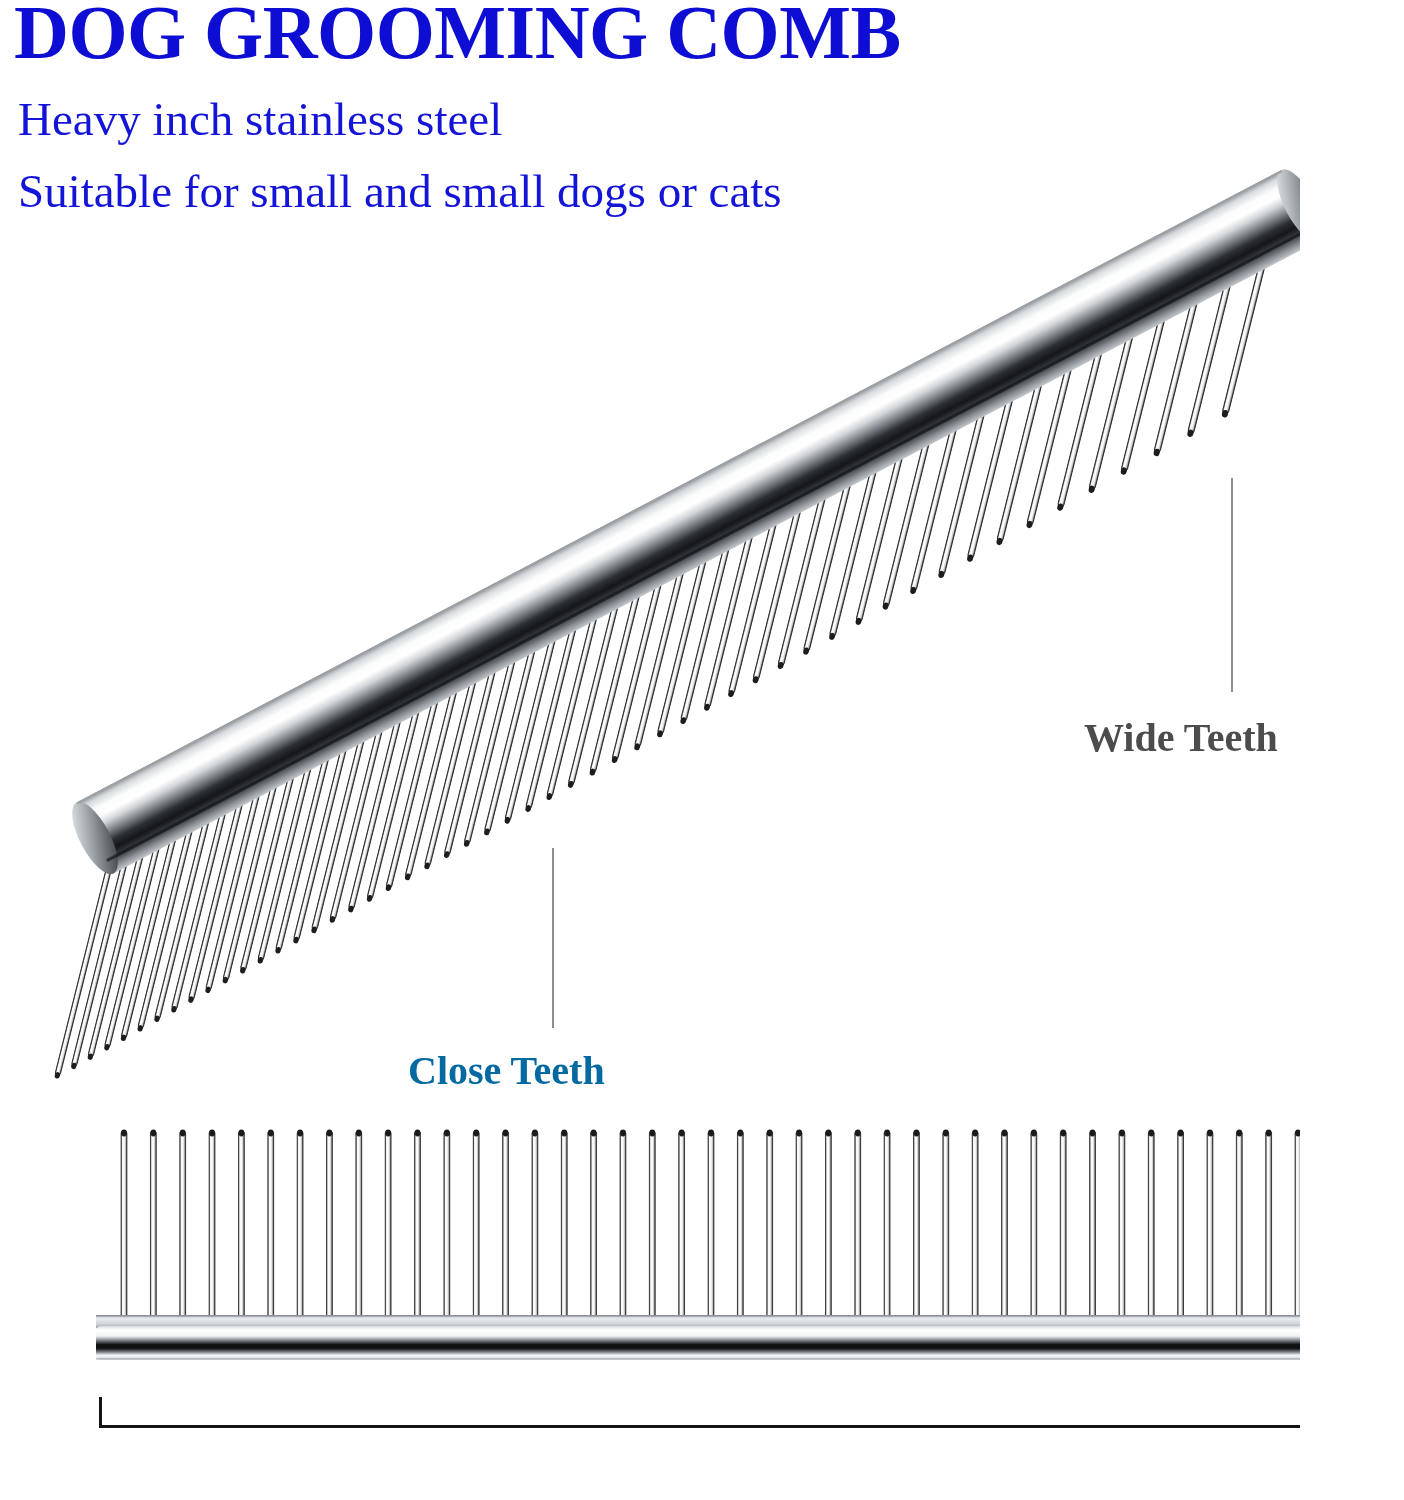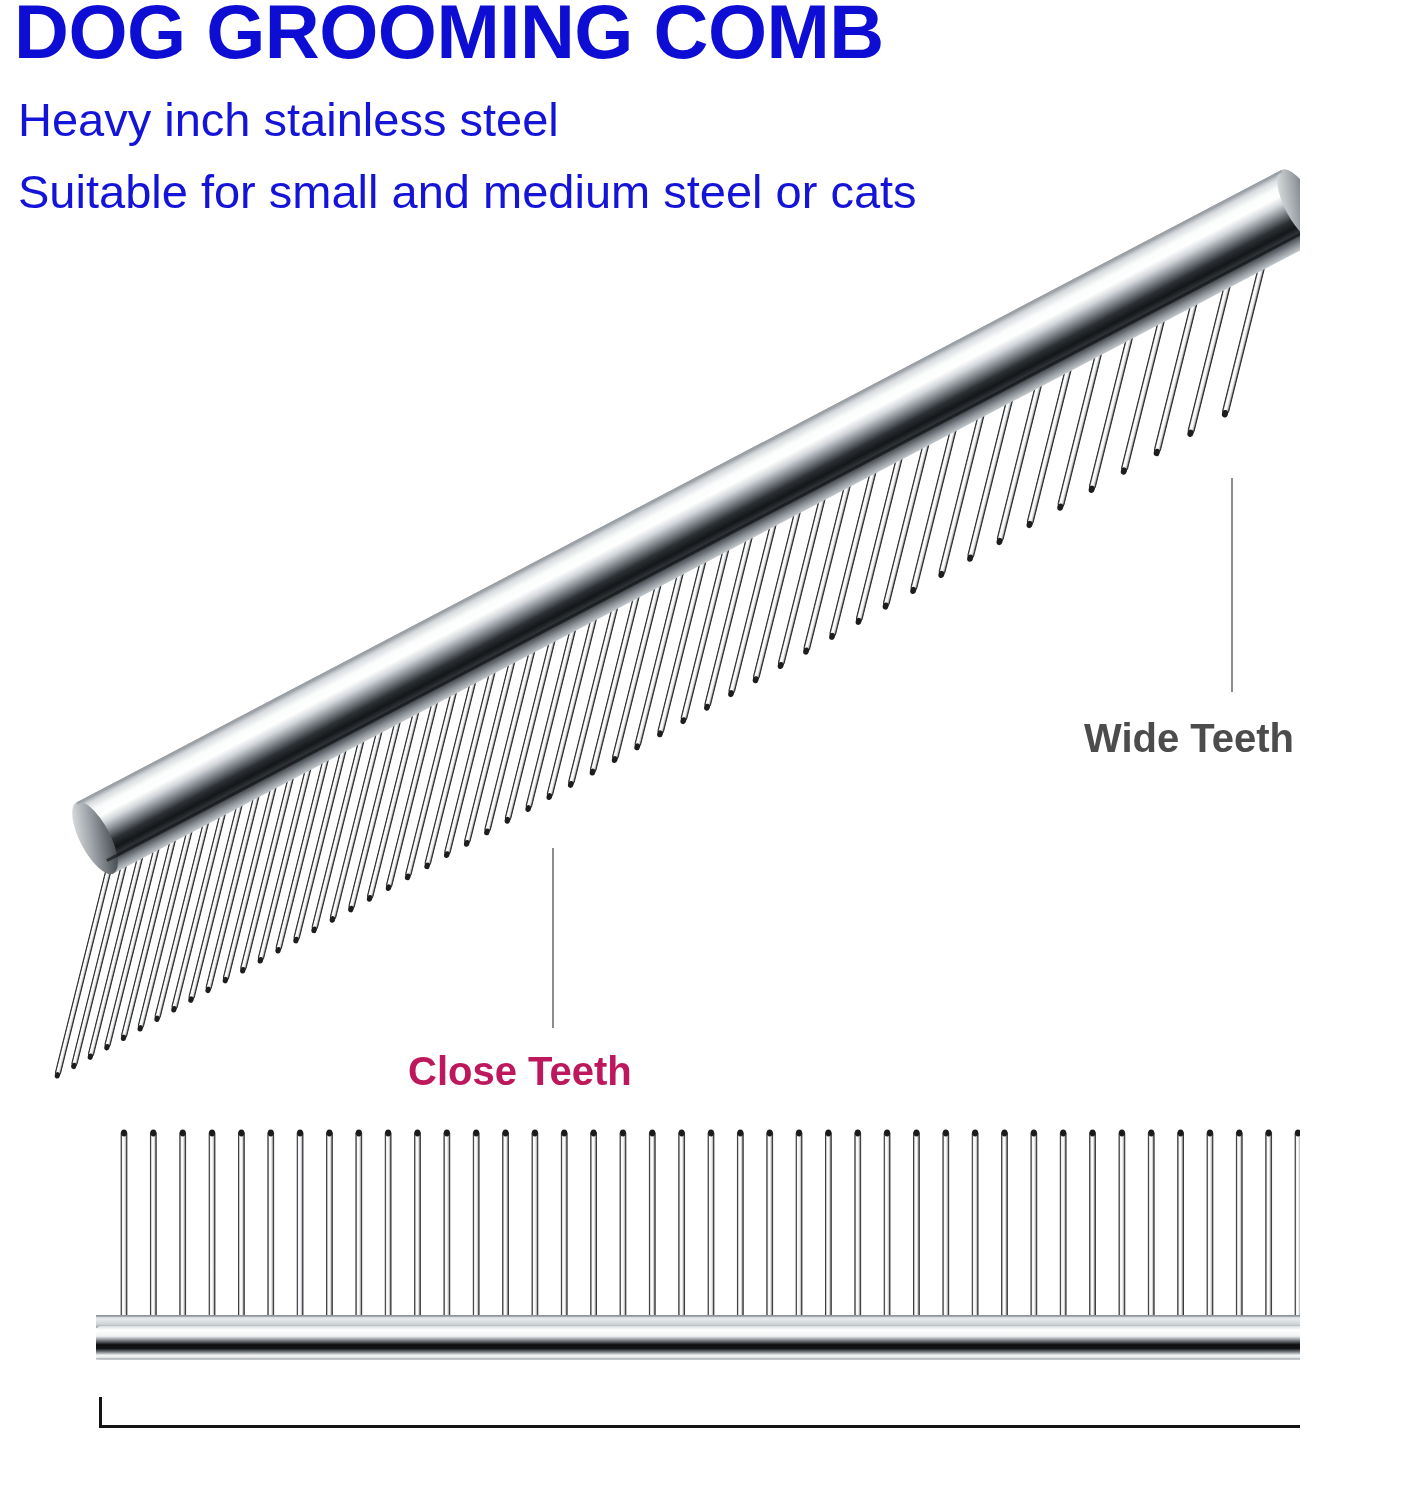--- a/index.html
+++ b/index.html
@@ -7,21 +7,21 @@
     margin: 0;
     padding: 0;
     background: #ffffff;
   }
   #page {
     position: relative;
     width: 1300px;
     height: 1500px;
     background: #ffffff;
     overflow: hidden;
-    font-family: Liberation Sans, sans-serif;
+    font-family: Liberation Serif, serif;
   }
 
   
   #header-block {
     position: absolute;
     left: 0px;
     top: 0px;
     width: 1404px;
   }
   #main-title {
@@ -629,28 +629,28 @@
       <rect x="96" y="1315" width="1302" height="13" fill="url(#barTop)"></rect>
       <rect x="96" y="1326" width="1302" height="34" rx="5" fill="url(#barMain)"></rect>
       <rect x="96" y="1315" width="1302" height="1.6" fill="#8d9398"></rect>
       <rect x="96" y="1358" width="1302" height="1.6" fill="#b7bcc0"></rect>
     </g>
   </svg>
 
   <div id="header-block">
     <div id="main-title" style="color: rgb(13, 13, 212);">DOG GROOMING COMB</div>
     <div id="subtitle-1" style="color: rgb(20, 20, 216);">Heavy inch stainless steel</div>
-    <div id="subtitle-2" style="color: rgb(20, 20, 216);">Suitable for small and medium steel or cats</div>
+    <div id="subtitle-2" style="color: rgb(20, 20, 216);">Suitable for small and small dogs or cats</div>
   </div>
 
   <div id="wide-teeth-leader" class="leader-line" style="border-left-color: rgb(141, 141, 141);"></div>
   <div id="wide-teeth-label" class="callout-label" style="color: rgb(76, 76, 76);">Wide Teeth</div>
 
   <div id="close-teeth-leader" class="leader-line" style="border-left-color: rgb(141, 141, 141);"></div>
-  <div id="close-teeth-label" class="callout-label" style="color: #be185d;">Close Teeth</div>
+  <div id="close-teeth-label" class="callout-label" style="color: #0369a1;">Close Teeth</div>
 
   <div id="dimension-bracket">
     <span class="tick left" style="border-left-color: rgb(20, 20, 20);"></span>
     <span class="hline" style="border-bottom-color: rgb(20, 20, 20);"></span>
     <span class="tick right" style="border-left-color: rgb(20, 20, 20);"></span>
   </div>
 
 
 </div>
 

